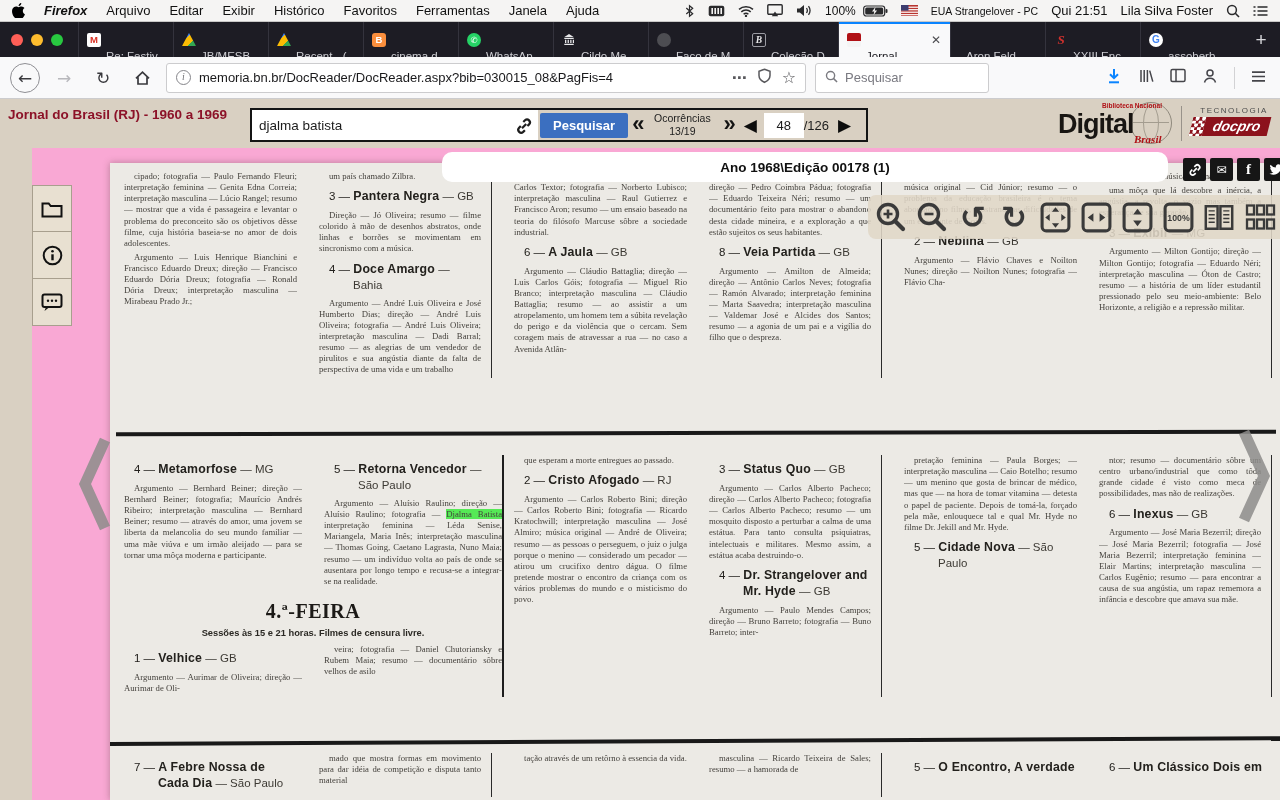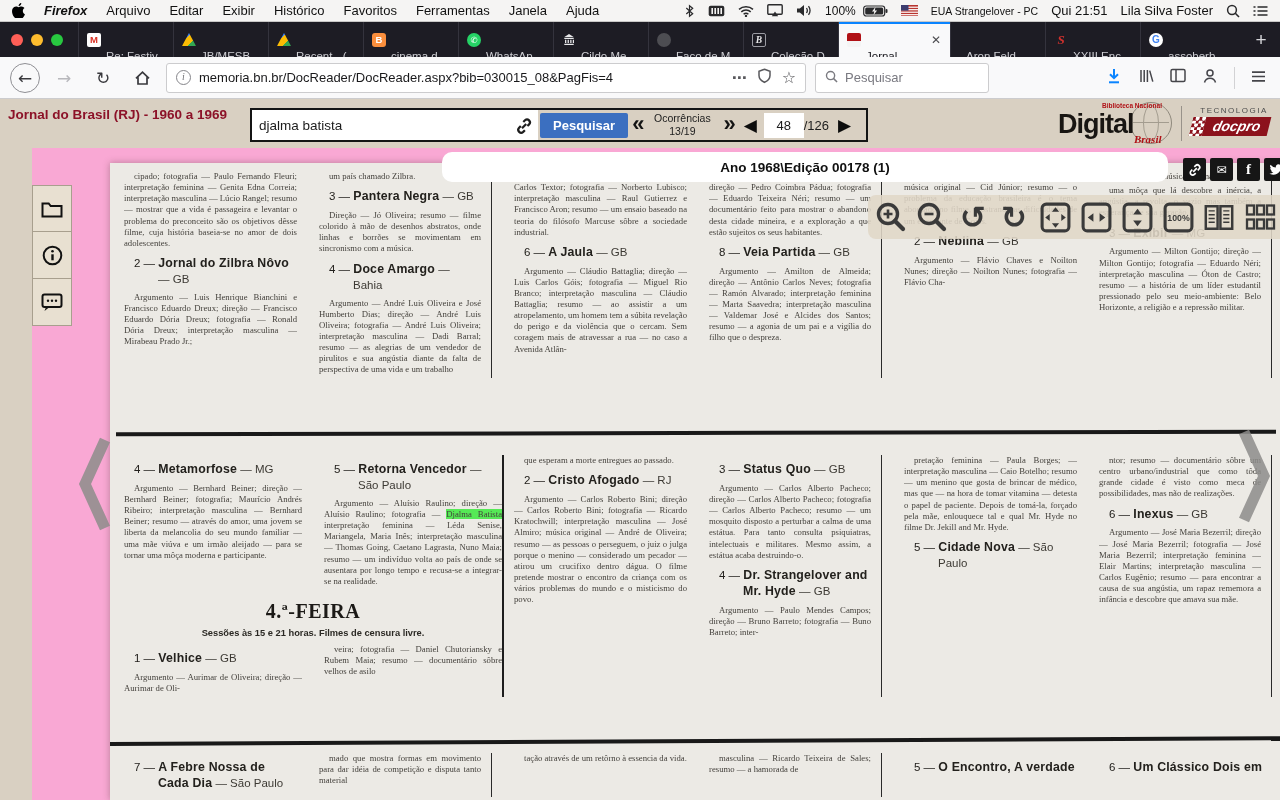--- a/index.html
+++ b/index.html
@@ -378,21 +378,20 @@
       <span class="dp-box">docpro</span>
     </div>
   </div>
 </div>
 
 <div class="content">
   <div class="paper">
     <div class="np-s np-s1" id="np-s1">
         <div class="np-col">
           <div class="np-p"><span>cipado; fotografia — Paulo Fernando Fleuri; interpretação feminina — Genita Edna Correia; interpretação masculina — Lúcio Rangel; resumo — mostrar que a vida é passageira e levantar o problema do preconceito são os objetivos dêsse filme, cuja história baseia-se no amor de dois adolescentes.</span></div>
-          <div class="np-h"><span>2 — </span><b>Jornal do Zilbra Nôvo</b><span class="r"> — GB</span></div>
           <div class="np-p"><span>Argumento — Luis Henrique Bianchini e Francisco Eduardo Dreux; direção — Francisco Eduardo Dória Dreux; fotografia — Ronald Dória Dreux; interpretação masculina — Mirabeau Prado Jr.;</span></div>
         </div>
         <div class="np-col rule">
           <div class="np-p"><span>um país chamado Zilbra.</span></div>
           <div class="np-h"><span>3 — </span><b>Pantera Negra</b><span class="r"> — GB</span></div>
           <div class="np-p"><span>Direção — Jó Oliveira; resumo — filme colorido à mão de desenhos abstratos, onde linhas e borrões se movimentam em sincronismo com a música.</span></div>
           <div class="np-h"><span>4 — </span><b>Doce Amargo</b><span class="r"> — Bahia</span></div>
           <div class="np-p"><span>Argumento — André Luis Oliveira e José Humberto Dias; direção — André Luis Oliveira; fotografia — André Luis Oliveira; interpretação masculina — Dadi Barral; resumo — as alegrias de um vendedor de pirulitos e sua angústia diante da falta de perspectiva de uma vida e um trabalho</span></div>
         </div>
         <div class="np-col">

